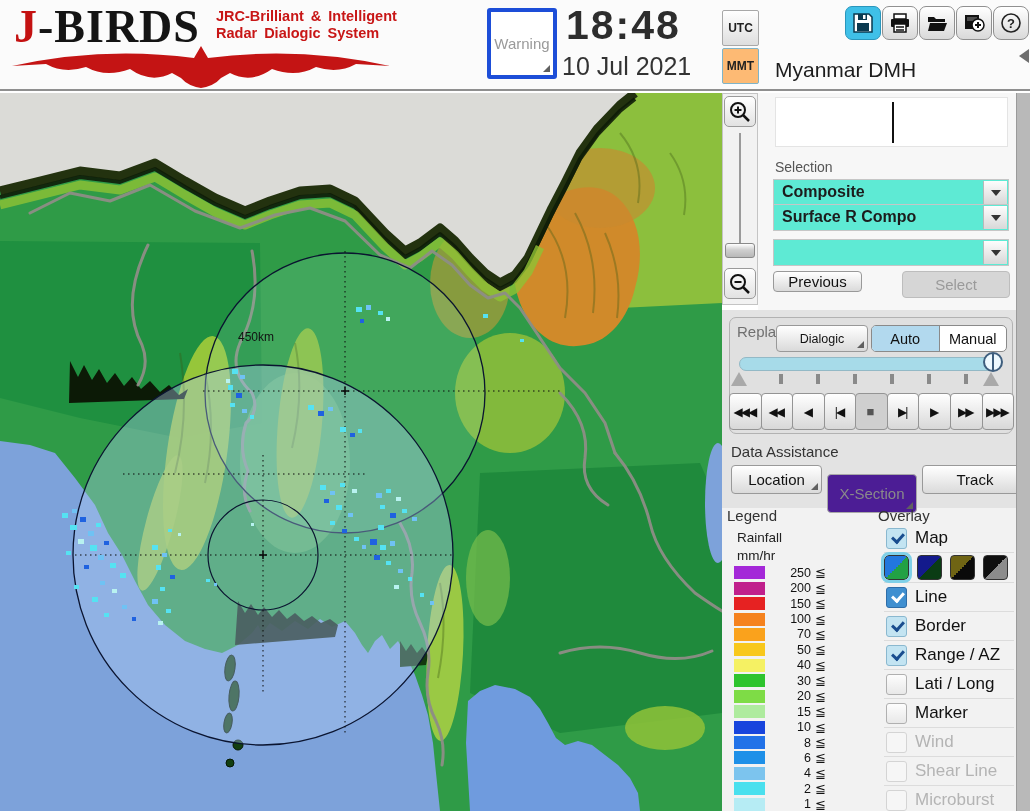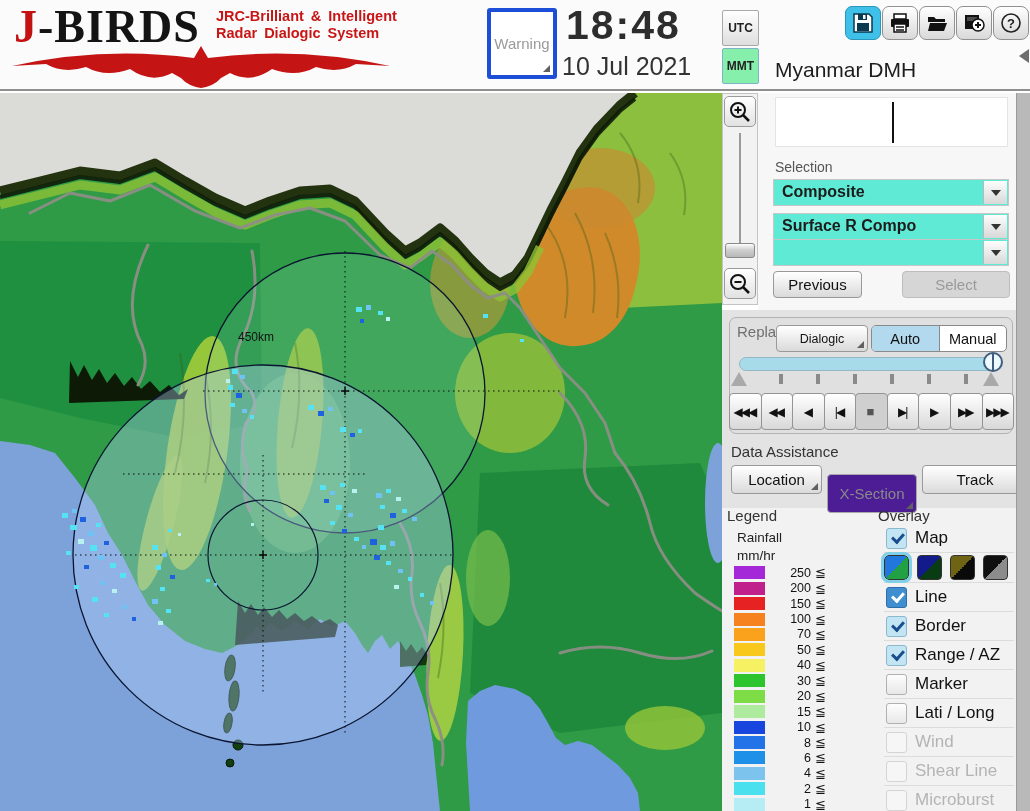--- a/index.html
+++ b/index.html
@@ -22,21 +22,21 @@
   .corner::after { content:""; position:absolute; right:3px; bottom:3px;
     width:0; height:0; border-left:7px solid transparent; border-bottom:7px solid #606060; }
   #clock-time { left:566px; top:2px; font-size:41px; font-weight:600;
     color:#2d2d2d; letter-spacing:2px; }
   #clock-date { left:562px; top:52px; font-size:25px; color:#333; }
   .tz-btn { left:722px; width:37px; height:36px; border:1px solid #a8a8a8;
     border-radius:2px; font-size:12px; font-weight:bold; color:#222;
     display:flex; align-items:center; justify-content:center;
     background:linear-gradient(#ffffff,#dedede); }
   #tz-utc { top:10px; }
-  #tz-mmt { top:48px; background:#86efac; border-color:#7fb4c8; }
+  #tz-mmt { top:48px; background:#fdba74; border-color:#7fb4c8; }
   .tool-btn { top:6px; width:36px; height:34px; border:1px solid #909090;
     border-radius:7px; background:linear-gradient(#ffffff,#d9d9d9);
     display:flex; align-items:center; justify-content:center; }
   #tb-save { left:845px; background:#3fc0e8; border-color:#2a96bc; }
   #tb-print { left:882px; } #tb-folder { left:919px; }
   #tb-image { left:956px; } #tb-help { left:993px; border-radius:8px; }
   #panel-collapse-arrow { left:1019px; top:49px; width:0; height:0;
     border-top:7px solid transparent; border-bottom:7px solid transparent;
     border-right:10px solid #6e6e6e; }
 
@@ -64,24 +64,24 @@
     border:1px solid #e4e4e4; }
   #status-box .vline { position:absolute; left:116px; top:4px; width:2px; height:41px; background:#111; }
   #selection-label { left:775px; top:159px; font-size:14px; color:#555; }
   .combo { left:773px; width:236px; height:27px; background:#5eead4; border:1px solid #c6c6c6; }
   .combo .val { position:absolute; left:8px; top:3px; font-size:16px; font-weight:bold; color:#1c1c1c; }
   .combo .dd { position:absolute; right:1px; top:1px; width:24px; height:23px;
     background:linear-gradient(#fdfdfd,#d8d8d8); border-left:1px solid #b8b8b8;
     display:flex; align-items:center; justify-content:center; }
   .dd::after { content:""; width:0; height:0; border-left:5px solid transparent;
     border-right:5px solid transparent; border-top:6px solid #333; }
-  #combo-1 { top:179px; } #combo-2 { top:213px;padding-left:10px; } #combo-3 { top:239px; }
+  #combo-1 { top:179px; } #combo-2 { top:204px;padding-left:10px; } #combo-3 { top:239px; }
   .btn { border:1px solid #999; border-radius:4px; background:linear-gradient(#ffffff,#dadada);
     font-size:15px; color:#111; display:flex; align-items:center; justify-content:center; }
-  #btn-previous { left:773px; top:271px; width:89px; height:27px;align-items:center; }
+  #btn-previous { left:773px; top:271px; width:89px; height:21px;align-items:center; }
   #btn-select { left:902px; top:271px; width:108px; height:27px;
     background:#d6d6d6; color:#9a9a9a; border-color:#bdbdbd; }
 
   
   #replay-box { left:729px; top:317px; width:284px; height:117px; background:#e0e0e0;
     border:1px solid #b2b2b2; border-radius:7px; }
   #replay-label { left:737px; top:323px; font-size:15px; color:#707070; }
   #btn-bookmark { left:776px; top:325px; width:92px; height:27px; font-size:12.5px; }
   #seg-auto-manual { left:871px; top:325px; width:136px; height:27px;
     border:1px solid #8a8a8a; border-radius:5px; overflow:hidden; display:flex; background:#fff; }
@@ -584,25 +584,25 @@
     <div class="ov-row">
       <div class="cb checked"></div>
       <div class="ov-label">Border</div>
     </div>
     <div class="ov-row">
       <div class="cb checked"></div>
       <div class="ov-label">Range / AZ</div>
     </div>
     <div class="ov-row">
       <div class="cb unchecked"></div>
-      <div class="ov-label">Marker</div>
+      <div class="ov-label">Lati / Long</div>
     </div>
     <div class="ov-row">
       <div class="cb unchecked"></div>
-      <div class="ov-label">Lati / Long</div>
+      <div class="ov-label">Marker</div>
     </div>
     <div class="ov-row disabled">
       <div class="cb disabled"></div>
       <div class="ov-label">Wind</div>
     </div>
     <div class="ov-row disabled">
       <div class="cb disabled"></div>
       <div class="ov-label">Shear Line</div>
     </div>
     <div class="ov-row disabled">

